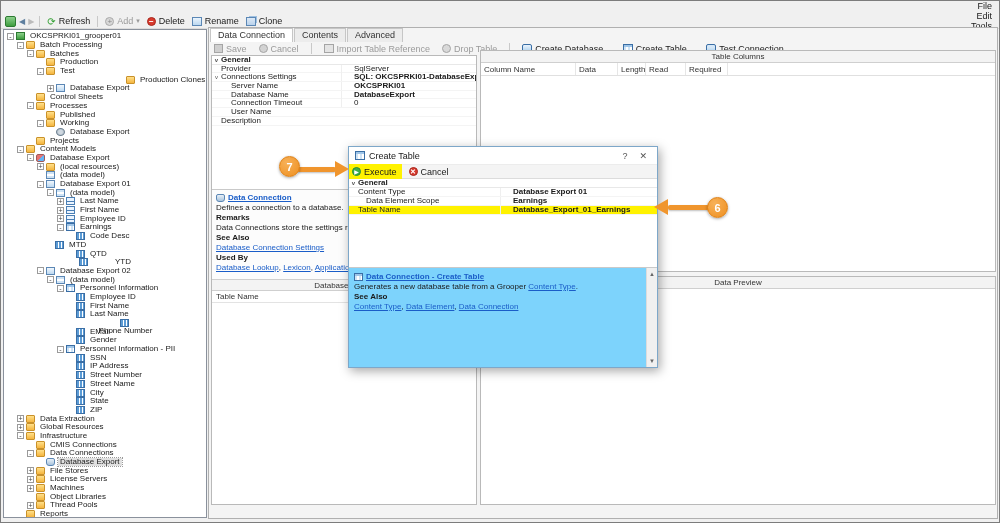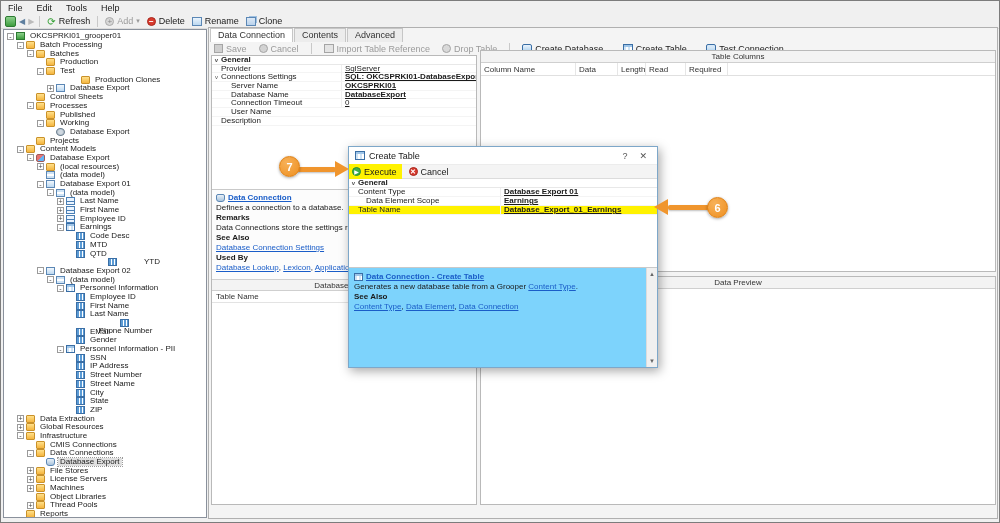--- a/index.html
+++ b/index.html
@@ -5,21 +5,21 @@
   * { box-sizing: border-box; }
   html,body { margin:0; padding:0; }
   body {
     width:1000px; height:523px; position:relative; overflow:hidden;
     background:#f0f0f0; font-family:"Liberation Sans", sans-serif; color:#1a1a1a;
     -webkit-font-smoothing:antialiased;
   }
   .win-outline { position:absolute; inset:0; border:1px solid #7c7c7c; pointer-events:none; z-index:60; }
 
   
-  .menubar { position:absolute; left:1px; top:1px; right:1px; height:13px; display:flex; font-size:9px; align-items:center; }
+  .menubar { position:absolute; left:1px; top:1px; right:1px; height:13px; display:flex; font-size:9px; align-items:flex-end;flex-direction:column; }
   .menu-item { padding:0 7px; }
   .toolbar1 { position:absolute; left:1px; top:14px; right:1px; height:15px; display:flex; align-items:center; gap:3px; padding-left:4px; font-size:9px; border-bottom:1px solid #dcdcdc; }
   .tb-sep { width:1px; height:11px; background:#c9c9c9; margin:0 2px; flex:none; }
   .tb-btn { display:flex; align-items:center; gap:3px; padding:0 2px; white-space:nowrap; }
   .dis { color:#9b9b9b; }
   .gly { display:inline-block; flex:none; }
   .i-app { width:11px; height:11px; background:linear-gradient(#8cd08c,#3f9d3f); border:1px solid #2c7a31; border-radius:2px; }
   .i-nav { font-size:8px; color:#5f7f9f; }
   .i-nav.dis2 { color:#bbb; }
   .i-refresh { color:#2e9e2e; font-size:10px; line-height:9px; }
@@ -61,21 +61,21 @@
   .i-dropt { width:9px; height:9px; border-radius:50%; background:#d9d9d9; border:1px solid #a5a5a5; }
   .i-createdb { width:10px; height:9px; background:linear-gradient(#eaf4fd,#a9cdea); border:1px solid #3a6ea5; border-radius:2px 2px 3px 3px; }
   .i-createtb { width:10px; height:9px; background:#fff; border:1px solid #3a6ea5; background-image:linear-gradient(#9fc5e8 0 2px,transparent 2px),repeating-linear-gradient(90deg,#cfe3f5 0 2px,#fff 2px 4px); }
   .i-testconn { width:10px; height:9px; background:linear-gradient(#eaf4fd,#a9cdea); border:1px solid #3a6ea5; border-radius:2px 2px 3px 3px; box-shadow:inset 0 2px 0 #d5e7f7; }
 
   .left-pane { position:absolute; left:211px; top:55px; width:266px; height:450px; background:#fff; border:1px solid #b9b9b9; z-index:2; }
   .prow { height:8.7px; display:flex; align-items:center; font-size:8px; line-height:8px; border-bottom:1px solid #f4f4f4; white-space:nowrap; }
   .prow.sect { font-weight:bold; border-bottom:1px solid #e8e8e8; }
   .pgut { width:9px; flex:none; color:#555; font-size:6px; text-align:center; }
   .plabel { flex:none; color:#222; overflow:hidden; }
-  .pvalue { flex:1; border-left:1px solid #efefef; padding-left:3px; overflow:hidden;text-decoration:underline; }
+  .pvalue { flex:1; border-left:1px solid #efefef; padding-left:12px; overflow:hidden; }
   .pvalue.b { font-weight:bold; }
   .hl { background:#fff200; }
   .help-box { font-size:8px; line-height:10px; }
   .help-left { position:absolute; left:0; top:133px; width:264px; height:90px; border-top:1px solid #c9c9c9; background:#fcfcfc; padding:3px 4px; }
   .hlink { color:#1a5dc8; text-decoration:underline; }
   .htitle { font-weight:bold; display:flex; gap:3px; align-items:center; }
   .hicon { width:9px; height:8px; flex:none; }
   .hb { font-weight:bold; }
   .db-tables-header { position:absolute; left:0; top:223px; width:264px; height:12px; background:#f3f3f3; border-top:1px solid #cfcfcf; border-bottom:1px solid #cfcfcf; text-align:center; font-size:8px; line-height:11px; color:#333; }
   .tn-header { position:absolute; left:0; top:235px; width:264px; height:12px; border-bottom:1px solid #e3e3e3; font-size:8px; line-height:12px; padding-left:4px; color:#333; }
@@ -170,21 +170,21 @@
     <div class="tnode" style="padding-left: 33px;">
       <span class="tspace"></span>
       <span class="ticon ic-folder-batch"></span>
       <span class="tlabel">Production</span>
     </div>
     <div class="tnode" style="padding-left: 33px;">
       <span class="texp">-</span>
       <span class="ticon ic-folder-batch"></span>
       <span class="tlabel">Test</span>
     </div>
-    <div class="tnode" style="padding-left: 68px;">
+    <div class="tnode" style="padding-left: 68px; margin-left: 45px;">
       <span class="tspace"></span>
       <span class="ticon ic-folder-batch"></span>
       <span class="tlabel">Production Clones</span>
     </div>
     <div class="tnode" style="padding-left: 43px;">
       <span class="texp">+</span>
       <span class="ticon ic-batch"></span>
       <span class="tlabel">Database Export</span>
     </div>
     <div class="tnode" style="padding-left: 23px;">
@@ -265,31 +265,31 @@
     <div class="tnode" style="padding-left: 53px;">
       <span class="texp">-</span>
       <span class="ticon ic-table"></span>
       <span class="tlabel">Earnings</span>
     </div>
     <div class="tnode" style="padding-left: 63px;">
       <span class="tspace"></span>
       <span class="ticon ic-column"></span>
       <span class="tlabel">Code Desc</span>
     </div>
-    <div class="tnode" style="padding-left: 63px;">
+    <div class="tnode" style="padding-left: 42px;">
       <span class="tspace"></span>
       <span class="ticon ic-column"></span>
       <span class="tlabel">MTD</span>
     </div>
     <div class="tnode" style="padding-left: 63px;">
       <span class="tspace"></span>
       <span class="ticon ic-column"></span>
       <span class="tlabel">QTD</span>
     </div>
-    <div class="tnode" style="padding-left: 73px; gap: 22px;">
+    <div class="tnode" style="padding-left: 44px; gap: 22px;">
       <span class="tspace"></span>
       <span class="ticon ic-column"></span>
       <span class="tlabel">YTD</span>
     </div>
     <div class="tnode" style="padding-left: 33px;">
       <span class="texp">-</span>
       <span class="ticon ic-doctype"></span>
       <span class="tlabel">Database Export 02</span>
     </div>
     <div class="tnode" style="padding-left: 43px;">

